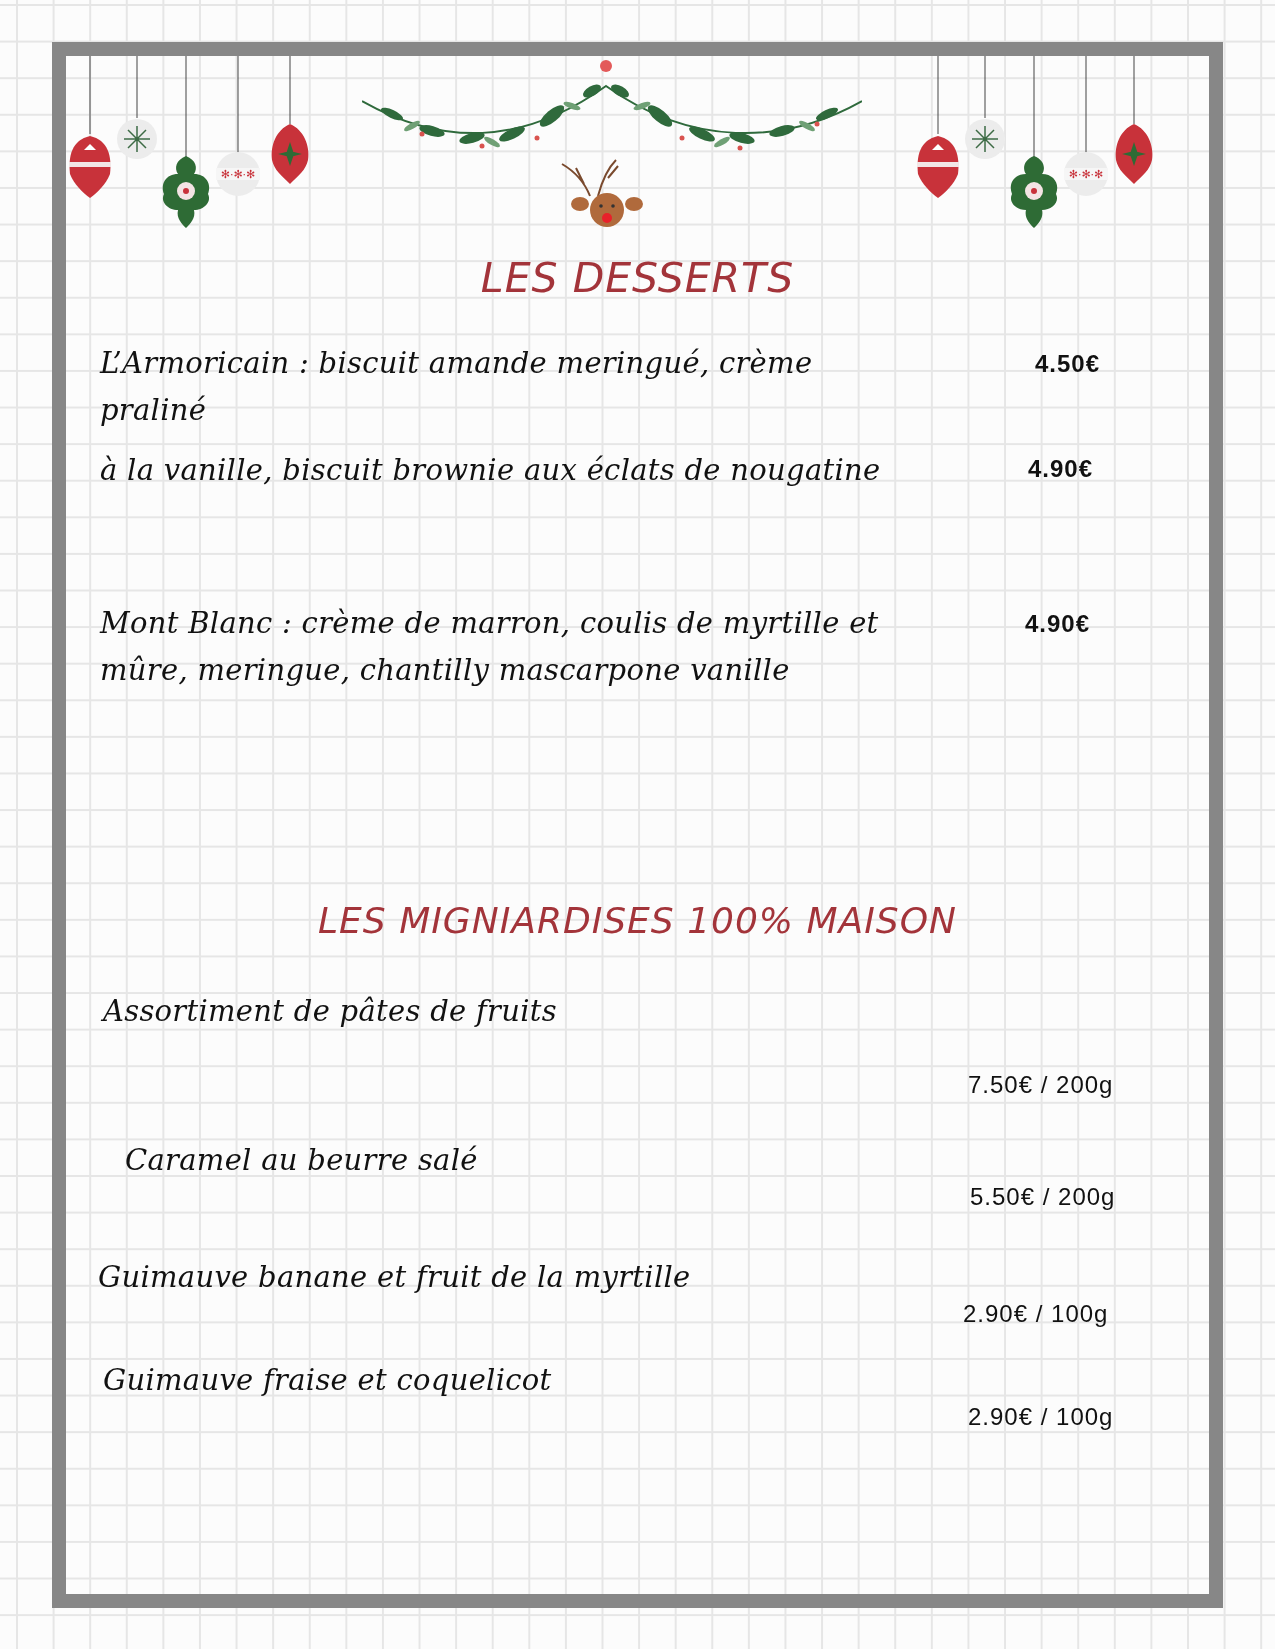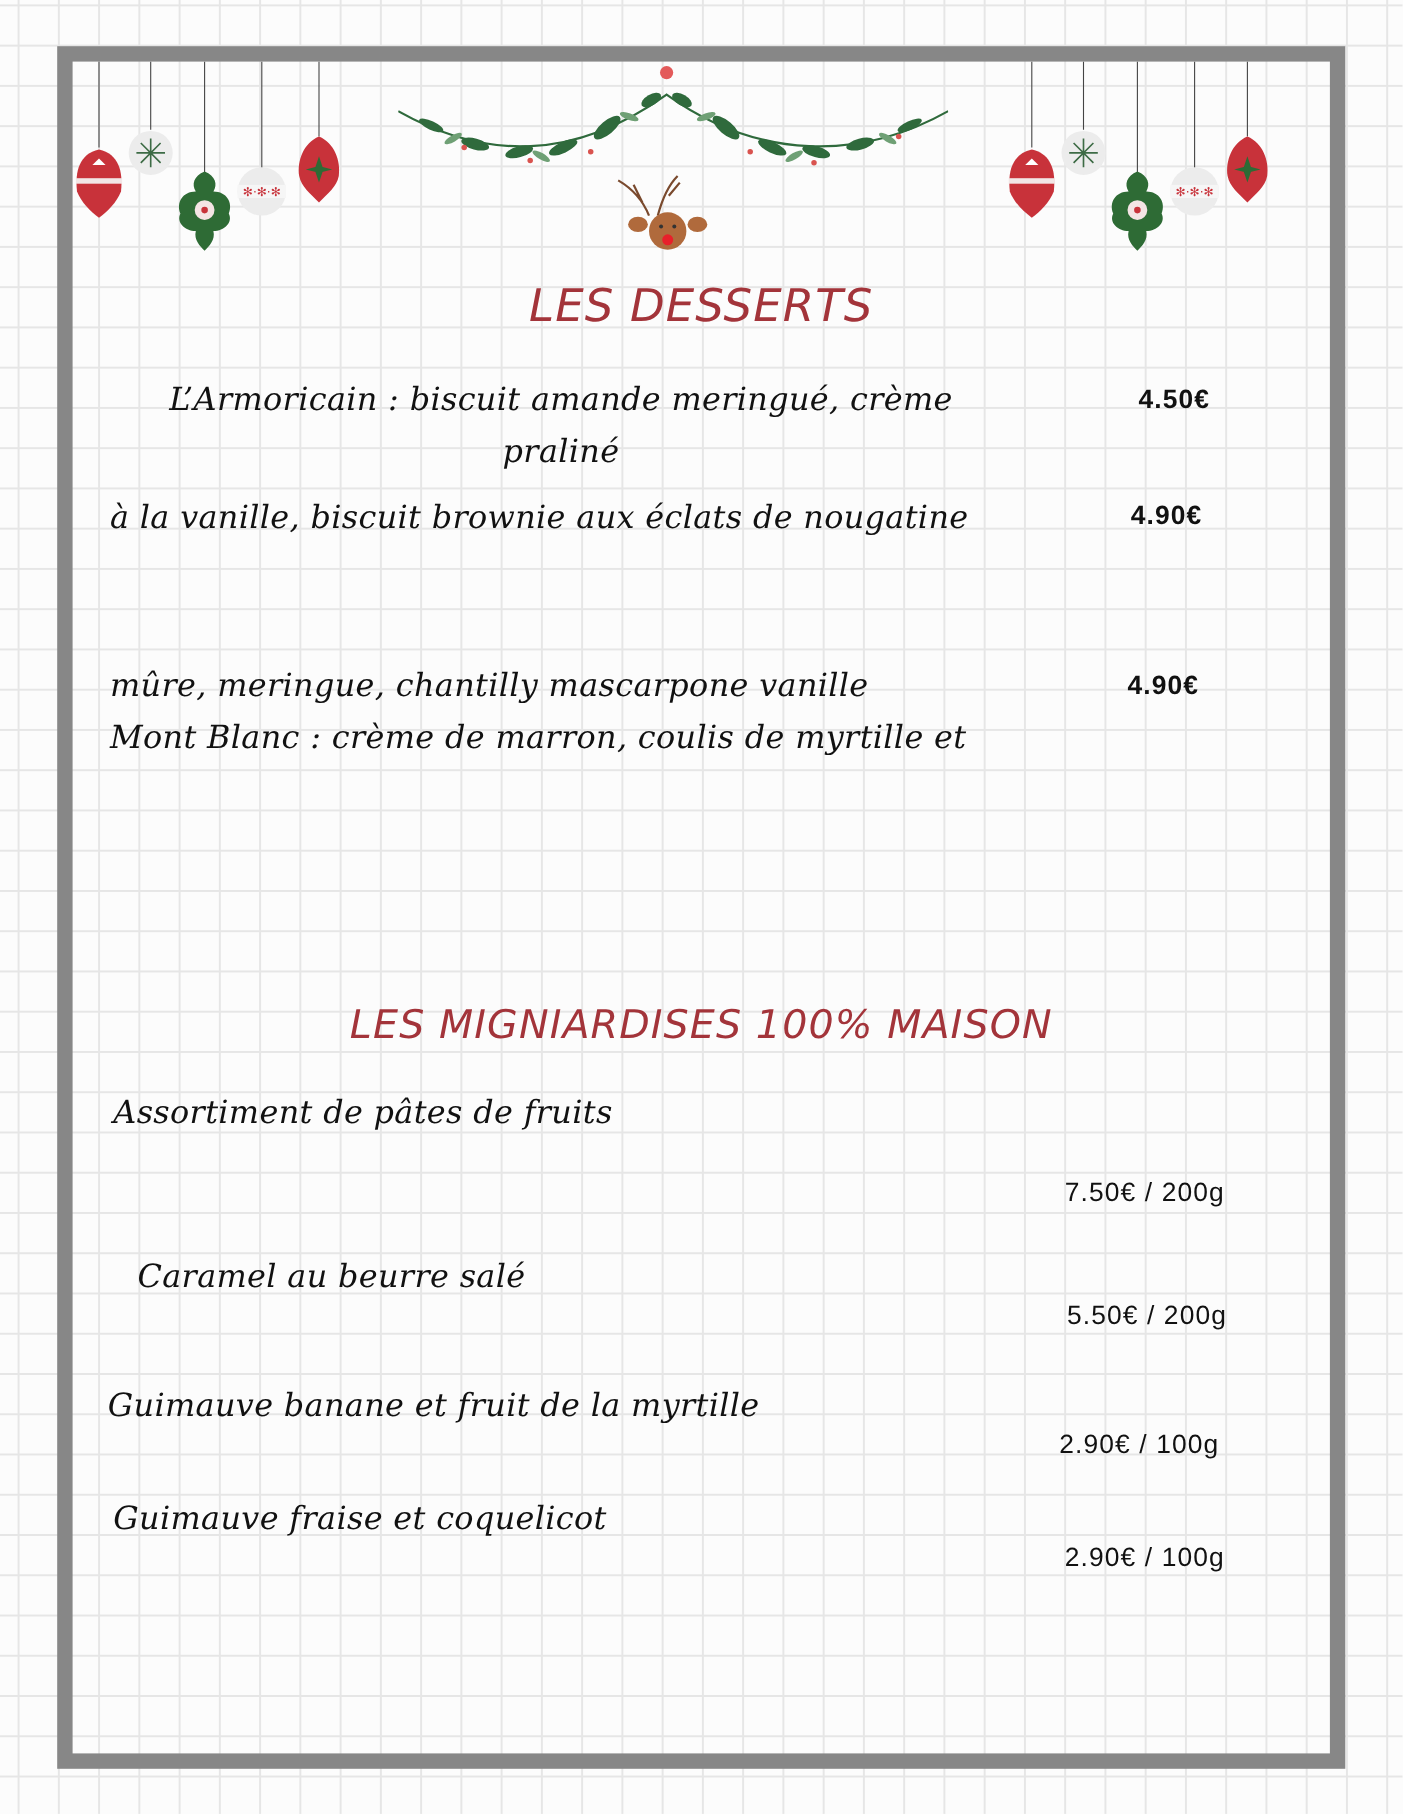--- a/index.html
+++ b/index.html
@@ -143,37 +143,37 @@
     <text x="176" y="122" font-size="11" text-anchor="middle" fill="#c8323a">✻·✻·✻</text>
   </g>
   <g>
     <path d="M224 68 C210 74 204 90 206 104 C208 114 216 120 224 128 C232 120 240 114 242 104 C244 90 238 74 224 68Z" fill="#c8323a"></path>
     <path d="M224 86 l4 12 l-4 12 l-4 -12Z M212 98 l12 -3 l12 3 l-12 3Z" fill="#2e6b35"></path>
   </g>
 </svg>
 
 <h1 class="title" style="top:254px;margin:0;font-size:41px;">LES DESSERTS</h1>
 
-<div class="item script" style="top:340px;text-align:center;">
+<div class="item script" style="top:340px;">
   <div>L’Armoricain : biscuit amande meringué, crème praliné</div>
 </div>
 <div class="price" style="left:1035px;top:350px;">4.50€</div>
 
 <div class="item script" style="top:447px;">
   <div>à la vanille, biscuit brownie aux éclats de nougatine</div>
 </div>
 <div class="price" style="left:1028px;top:455px;">4.90€</div>
 
 <div class="item script" style="top:600px;">
+  <div>Mont Blanc : crème de marron, coulis de myrtille et</div>
   <div>mûre, meringue, chantilly mascarpone vanille</div>
-  <div>Mont Blanc : crème de marron, coulis de myrtille et</div>
 </div>
 <div class="price" style="left:1025px;top:610px;">4.90€</div>
 
-<h2 class="title" style="top:896px;margin:16px;font-size:36px;">LES MIGNIARDISES 100% MAISON</h2>
+<h2 class="title" style="top:896px;margin:4px;font-size:36px;">LES MIGNIARDISES 100% MAISON</h2>
 
 <div class="item script" style="top:988px;left:103px;">Assortiment de pâtes de fruits</div>
 <div class="price light" style="left:968px;top:1031px;">7.50€ / 200g</div>
 
 <div class="item script" style="top:1137px;left:103px;margin-left:22px;">Caramel au beurre salé</div>
 <div class="price light" style="left:970px;top:1143px;">5.50€ / 200g</div>
 
 <div class="item script" style="top:1254px;left:98px;">Guimauve banane et fruit de la myrtille</div>
 <div class="price light" style="left:963px;top:1260px;">2.90€ / 100g</div>
 

